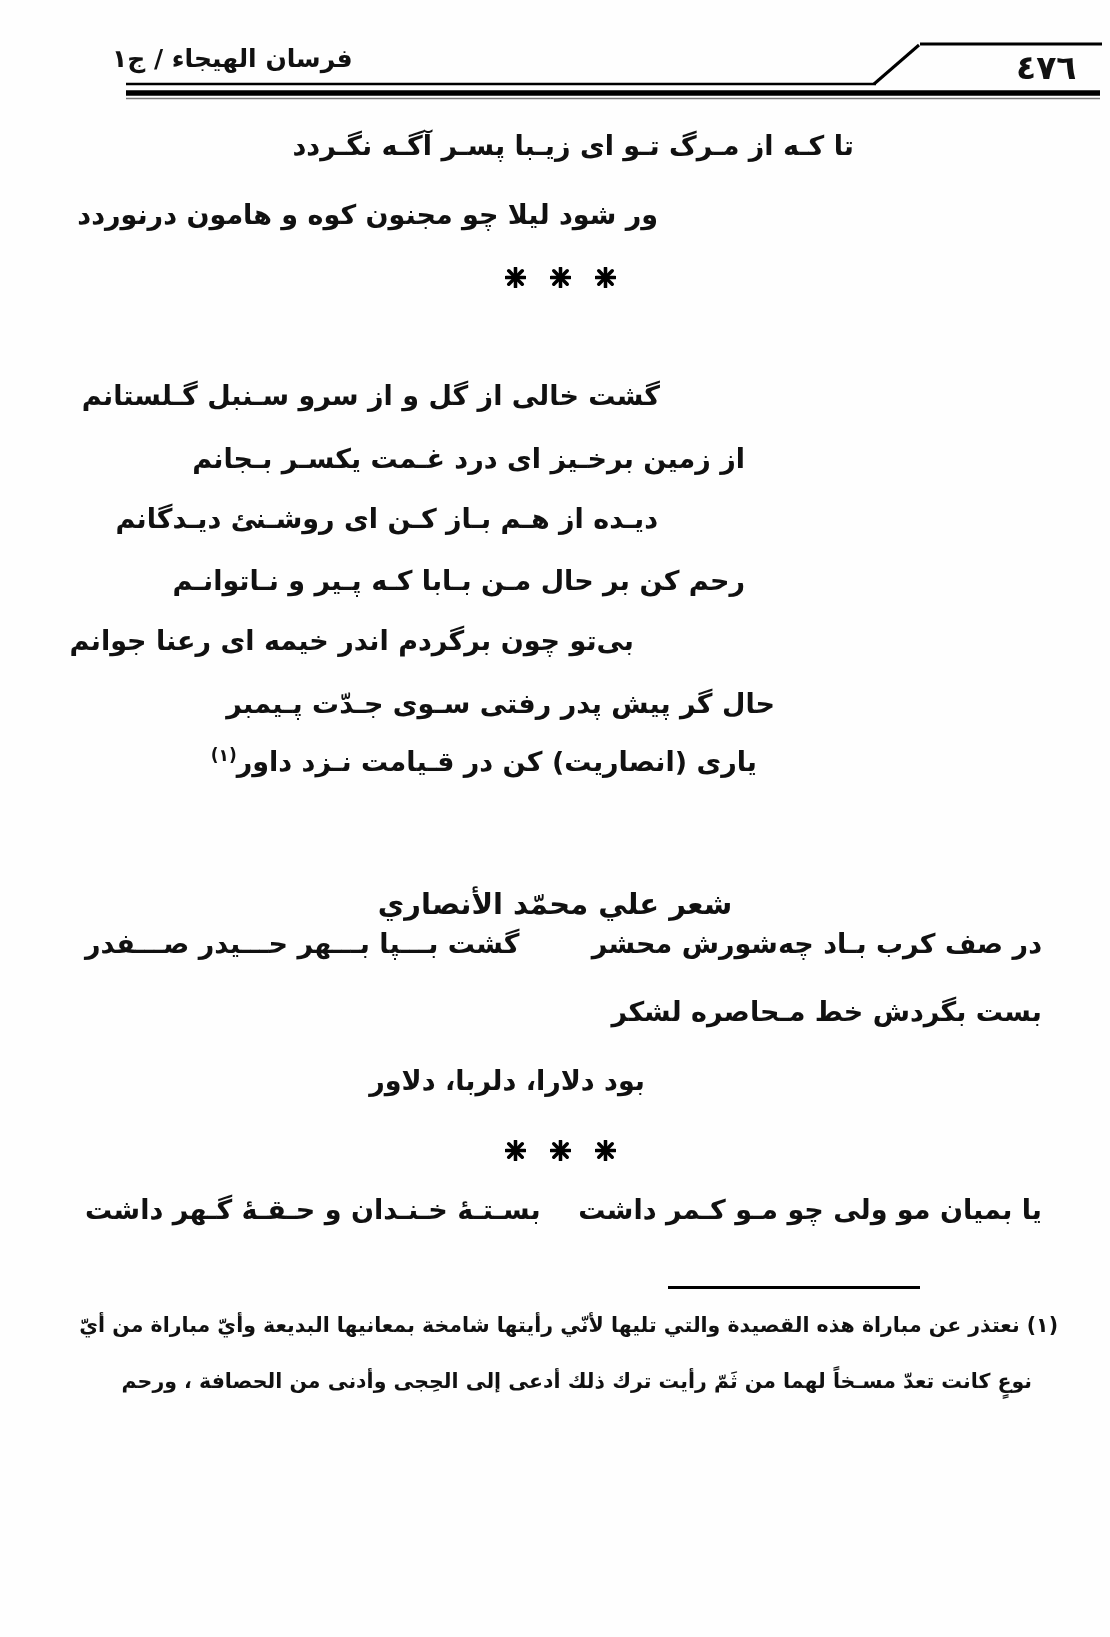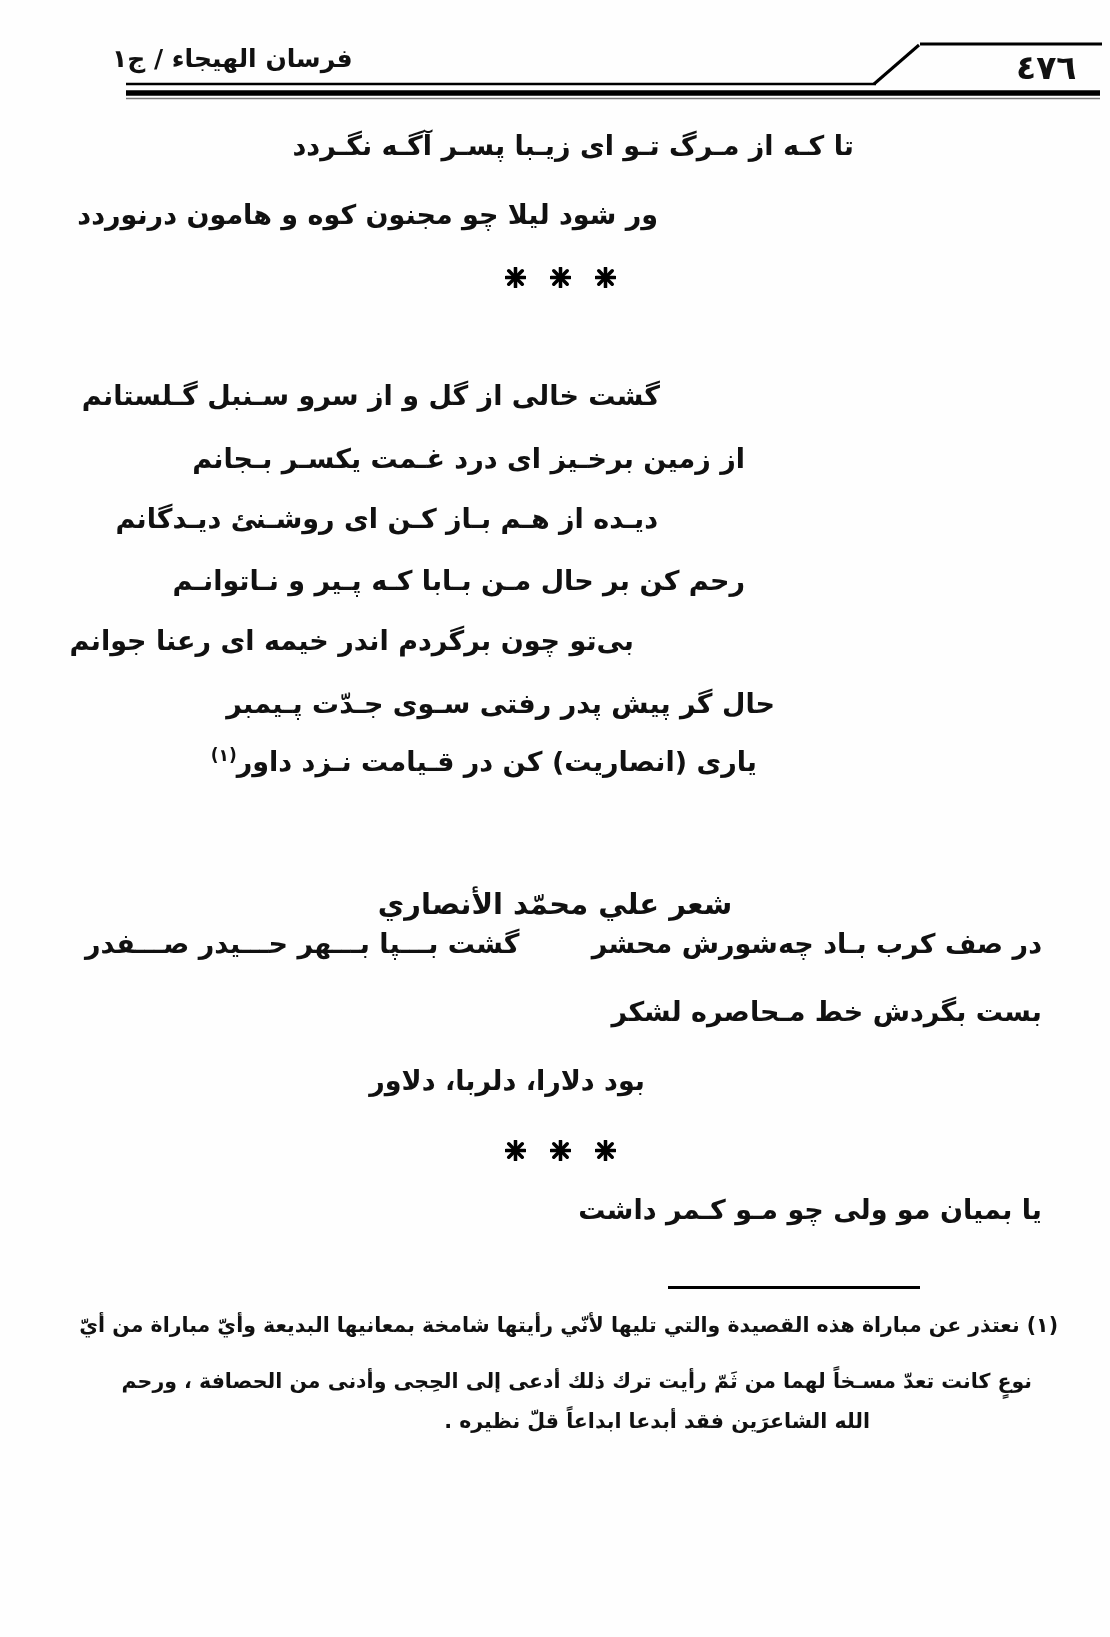--- a/index.html
+++ b/index.html
@@ -146,20 +146,20 @@
           <line x1="10" y1="1" x2="10" y2="19"></line>
           <line x1="1" y1="10" x2="19" y2="10"></line>
           <line x1="3.6" y1="3.6" x2="16.4" y2="16.4"></line>
           <line x1="3.6" y1="16.4" x2="16.4" y2="3.6"></line>
         </g>
       </svg>
   </div>
 
   <div class="crow" style="top:1194px;">
     <span>يا بميان مو ولى چو مـو كـمر داشت</span>
+    <span>بسـتـهٔ خـنـدان و حـقـهٔ گـهر داشت</span>
   </div>
 
   <div class="fn-rule"></div>
   <div class="fnline" style="top:1310px; right:52px;" lang="ar">(١) نعتذر عن مباراة هذه القصيدة والتي تليها لأنّي رأيتها شامخة بمعانيها البديعة وأيّ مباراة من أيّ</div>
   <div class="fnline" style="top:1366px; right:78px;" lang="ar">نوعٍ كانت تعدّ مسـخاً لهما من ثَمّ رأيت ترك ذلك أدعى إلى الحِجى وأدنى من الحصافة ، ورحم</div>
-  <div class="fnline" style="top:1406px; right:240px;" lang="ar">الله الشاعرَين فقد أبدعا ابداعاً قلّ نظيره .</div>
 
 </div>
 
 </body></html>

